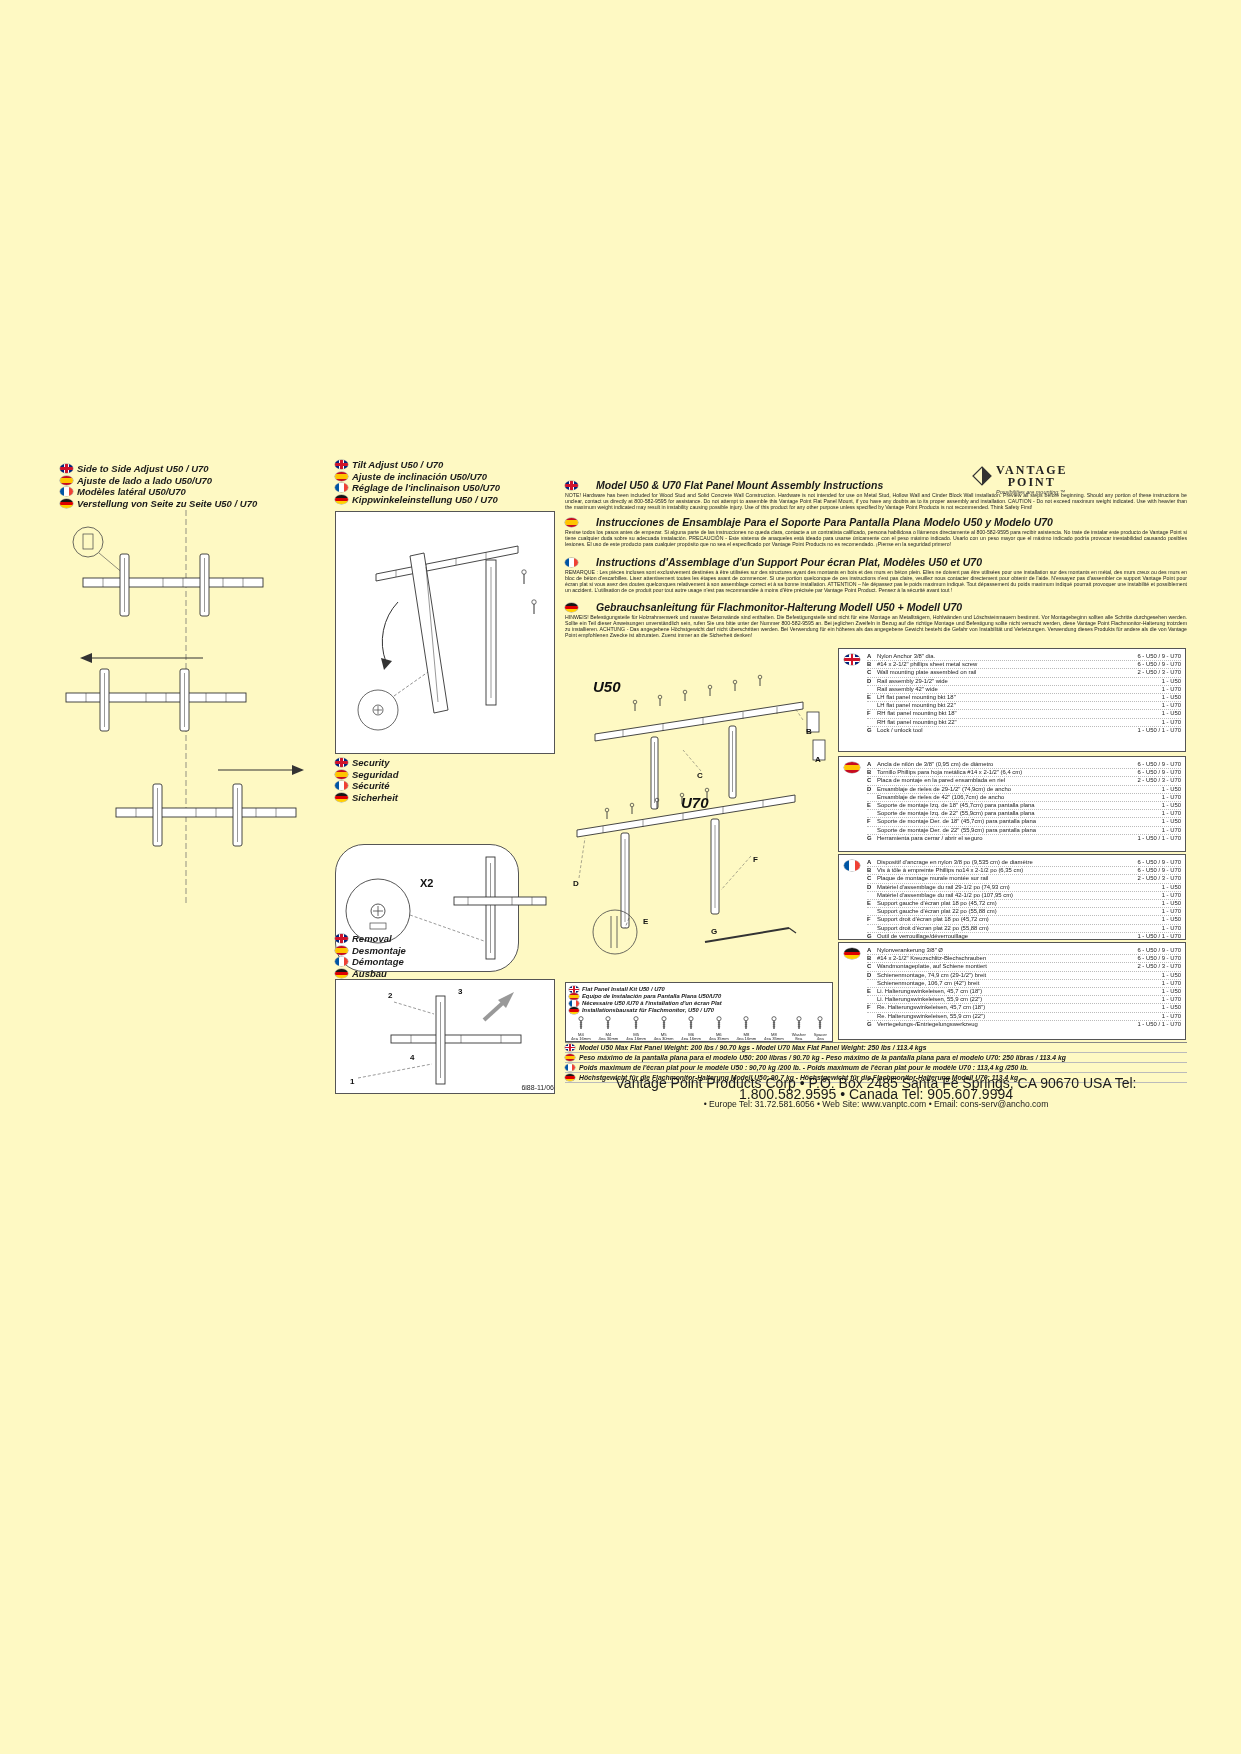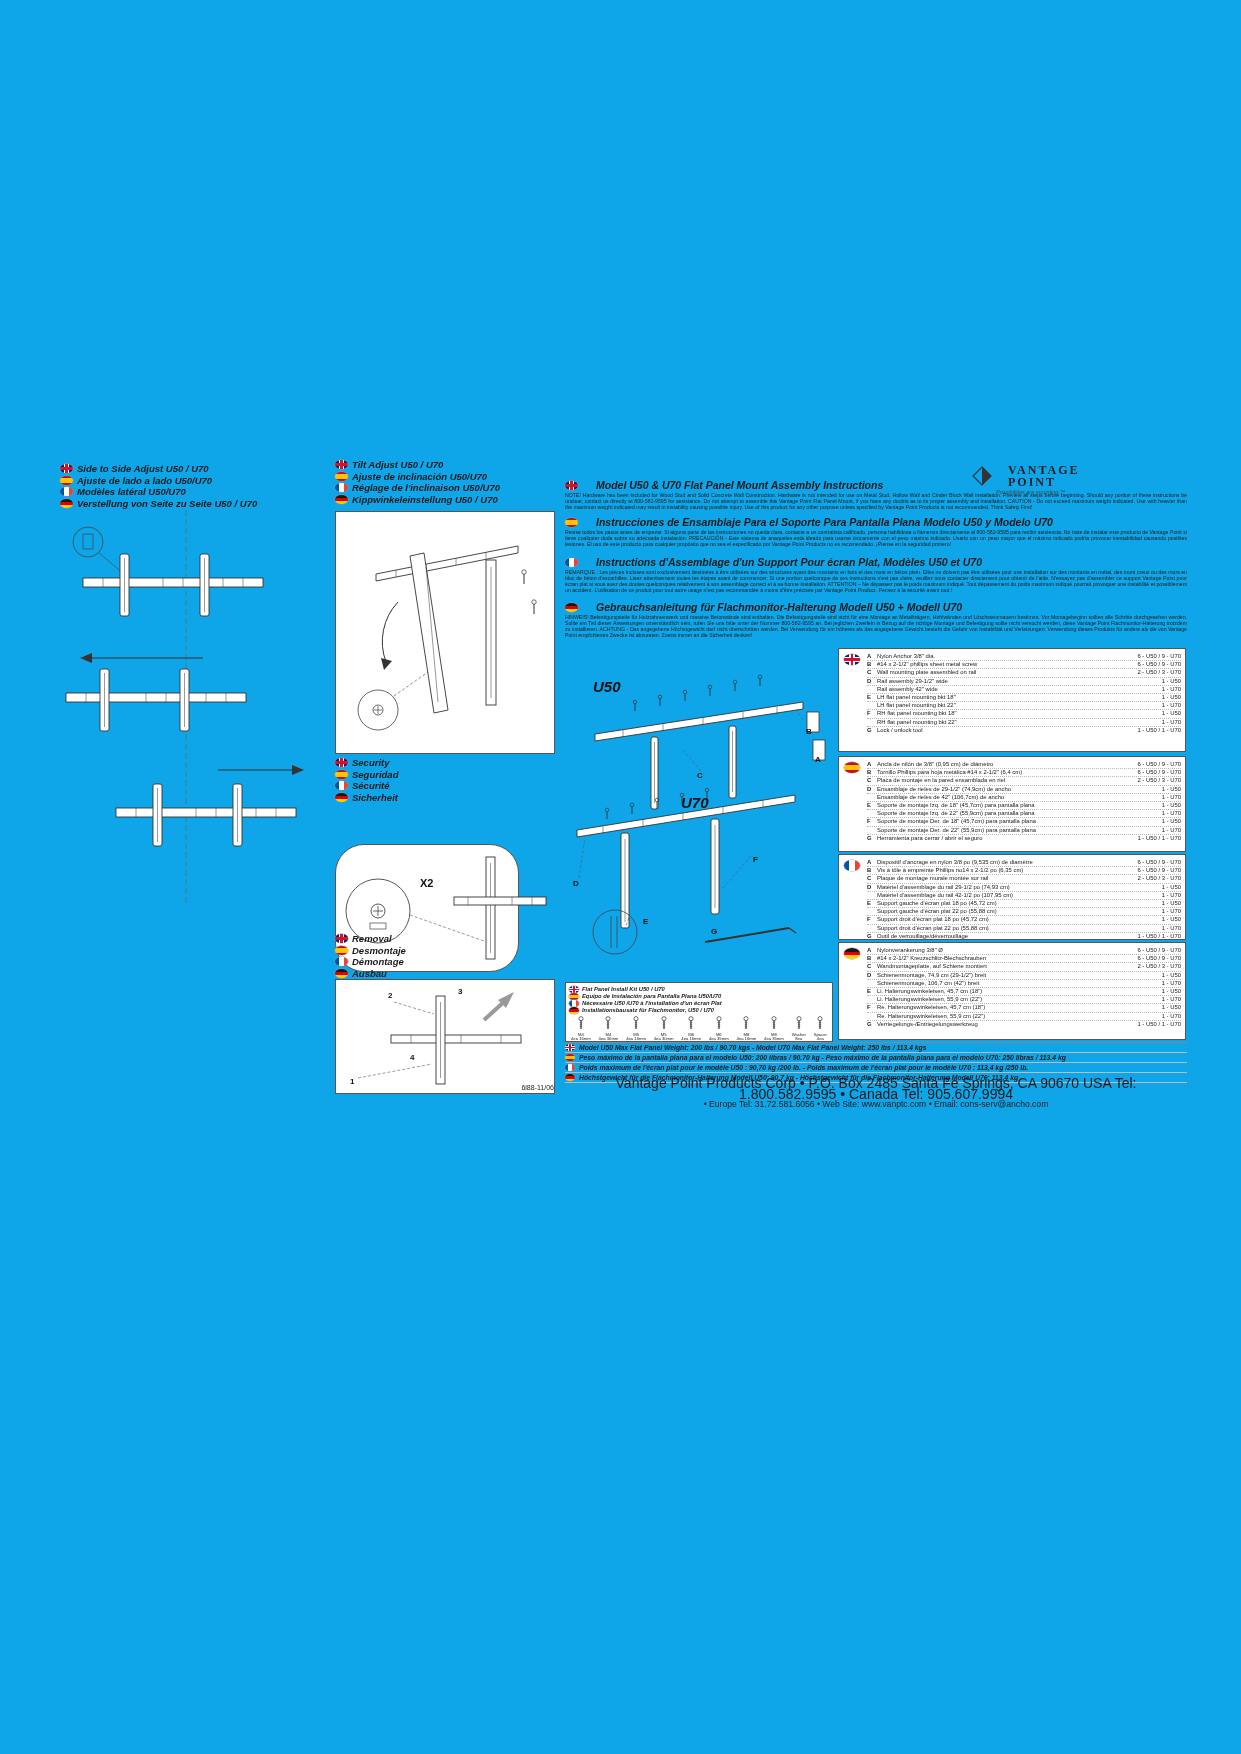--- a/index.html
+++ b/index.html
@@ -1,18 +1,18 @@
 <!DOCTYPE html>
 <html><head>
 <meta charset="utf-8">
 <style>
   * { margin:0; padding:0; box-sizing:border-box; }
   html,body { background:#ffffff; }
   body { font-family:"Liberation Sans", sans-serif; color:#1a1a1a; }
-  .sheet { position:relative; width:1241px; height:1754px; background:#0ea5e9; overflow:hidden; }
+  .sheet { position:relative; width:1241px; height:1754px; background:#fef9c3; overflow:hidden; }
   .abs { position:absolute; }
 
   
   .flag { display:inline-block; width:13px; height:9px; border-radius:50%;
           box-shadow:0 0 0 0.5px #999; flex:0 0 auto; }
   .flag.uk { background:
       linear-gradient(to bottom, transparent 38%, #cf142b 38%, #cf142b 62%, transparent 62%),
       linear-gradient(to right, transparent 41%, #cf142b 41%, #cf142b 59%, transparent 59%),
       linear-gradient(to bottom, transparent 28%, #fff 28%, #fff 72%, transparent 72%),
       linear-gradient(to right, transparent 33%, #fff 33%, #fff 67%, transparent 67%),
@@ -29,21 +29,21 @@
   .box { border:1px solid #555; background:#fff; }
 
   
   .intro-sec { position:absolute; left:565px; width:622px; }
   .intro-title-row { display:flex; align-items:center; gap:18px; }
   .intro-title { font-weight:bold; font-style:italic; font-size:10.5px; white-space:nowrap; }
   .intro-body { font-size:5.2px; line-height:6.1px; text-align:justify; color:#222; margin-top:1px; }
 
   
   .logo { left:972px; top:464px; width:214px; }
-  .logo-row { display:flex; align-items:center; gap:16px; }
+  .logo-row { display:flex; align-items:center; gap:4px;text-align:center; }
   .logo-text { font-family:"Liberation Serif", serif; font-weight:bold; letter-spacing:2px; font-size:12px; line-height:12px; color:#222; }
   .logo-tagline { font-size:5.5px; font-style:italic; color:#444; margin-top:1px; margin-left:24px; }
 
   
   .parts-box { left:838px; width:348px; padding:4px 4px 2px 4px; }
   .parts-flag { position:absolute; left:5px; top:5px; width:16px; height:11px; }
   .parts-rows { margin-left:24px; }
   .part-row { display:flex; font-size:5.9px; line-height:7.2px; border-bottom:0.4px dotted #bbb; }
   .part-row:last-child { border-bottom:none; }
   .p-letter { width:10px; font-weight:bold; }

